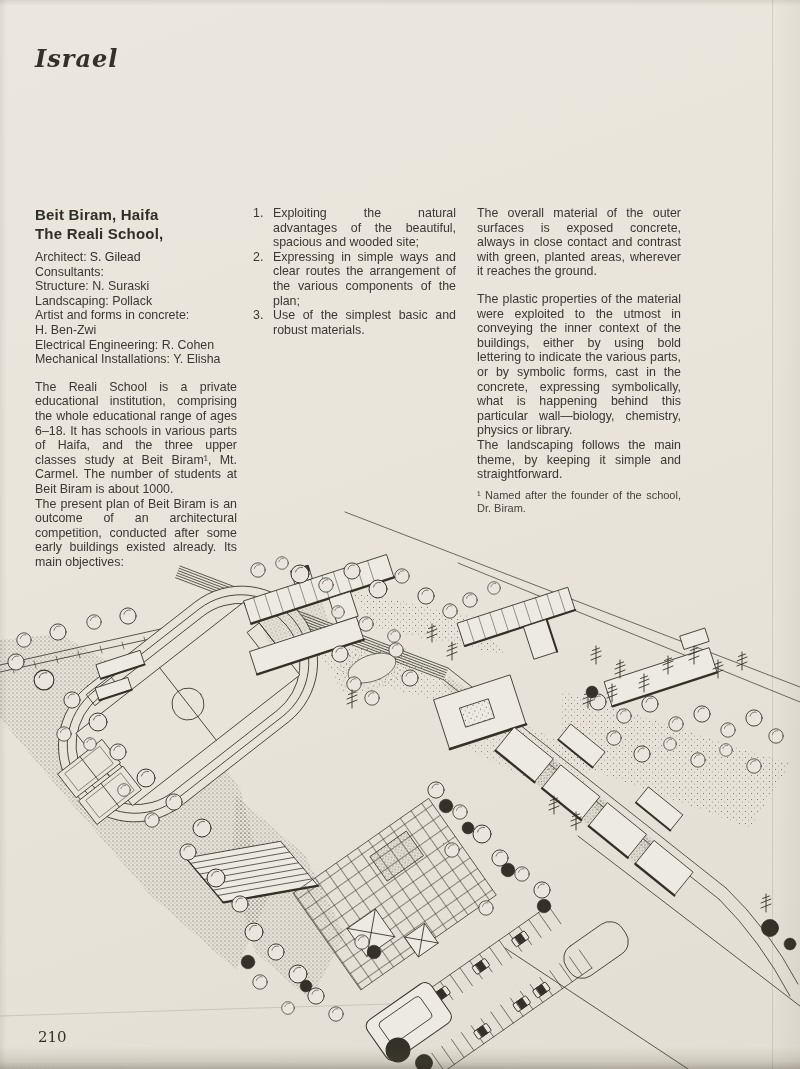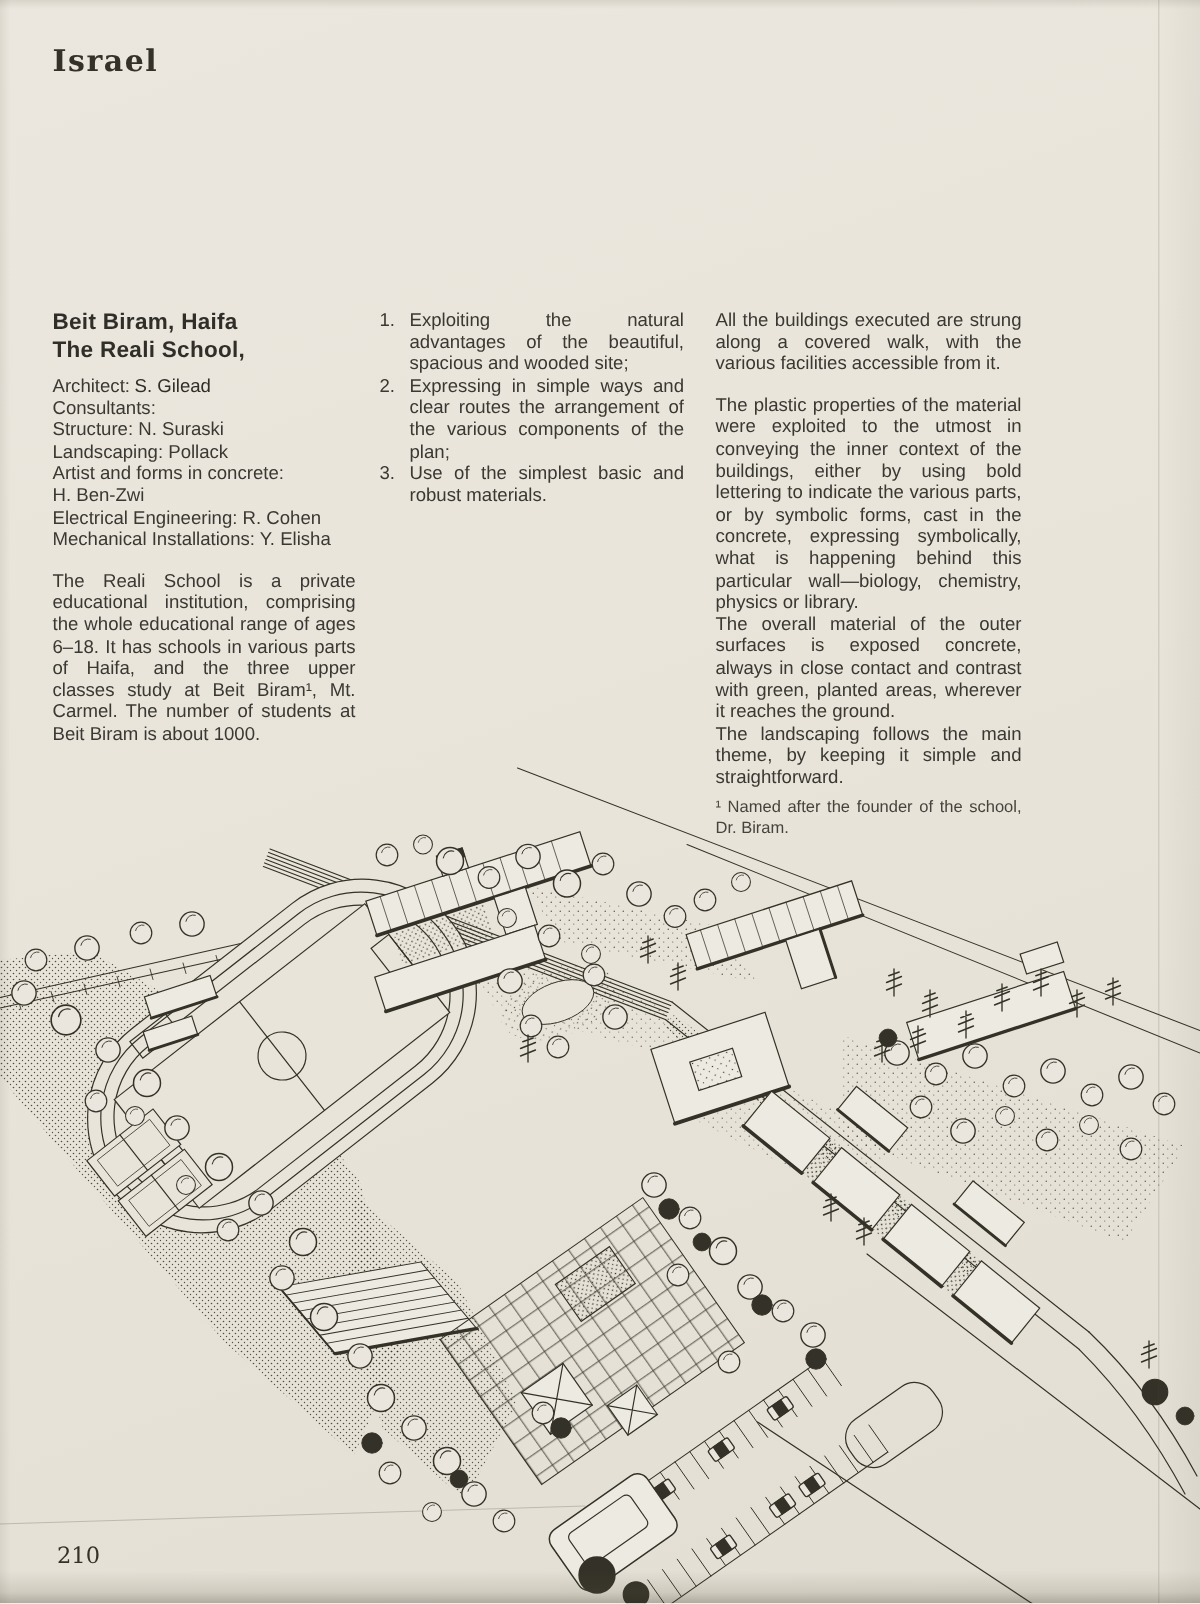--- a/index.html
+++ b/index.html
@@ -3,23 +3,23 @@
 <meta charset="utf-8">
 <style>
   html,body{margin:0;padding:0;}
   .page{
     position:relative;width:800px;height:1069px;overflow:hidden;
     background:linear-gradient(160deg,#ebe7de 0%,#e8e4da 50%,#e2ded3 100%);
     font-family:"Liberation Sans","DejaVu Sans",sans-serif;
     color:#3a3832;
   }
   .country-heading{
-    position:absolute;left:35px;top:28px;margin:0;
+    position:absolute;left:35px;top:44px;margin:0;
     font-family:"DejaVu Serif","Liberation Serif",serif;
-    font-weight:bold;font-size:20px;letter-spacing:1px;color:#343129;
+    font-weight:bold;font-size:24px;letter-spacing:1px;color:#343129;font-style:italic;
   }
   .col{position:absolute;top:206px;font-size:12.4px;line-height:14.6px;}
   .col1{left:35px;width:202px;}
   .col2{left:253px;width:203px;}
   .col3{left:477px;width:204px;}
   .art-title{font-weight:bold;font-size:15px;line-height:18.5px;letter-spacing:.2px;color:#302e29;margin:0 0 7px 0;}
   .credit-line{margin:0;}
   .credit-line .b{font-weight:normal;margin-left:3px;color:#302e29;}
   .para{margin:0;text-align:justify;}
   .blockgap{margin-top:13px;}
@@ -52,41 +52,41 @@
     </h2>
     <div class="credit-line"><span>Architect:</span><span class="b">S. Gilead</span></div>
     <div class="credit-line">Consultants:</div>
     <div class="credit-line">Structure: N. Suraski</div>
     <div class="credit-line">Landscaping: Pollack</div>
     <div class="credit-line">Artist and forms in concrete:</div>
     <div class="credit-line">H. Ben-Zwi</div>
     <div class="credit-line">Electrical Engineering: R. Cohen</div>
     <div class="credit-line">Mechanical Installations: Y. Elisha</div>
     <p class="para blockgap">The Reali School is a private educational institution, comprising the whole educational range of ages 6–18. It has schools in various parts of Haifa, and the three upper classes study at Beit Biram¹, Mt. Carmel. The number of students at Beit Biram is about 1000.</p>
+    <p class="para">The present plan of Beit Biram is an outcome of an architectural competition, conducted after some early buildings existed already. Its main objectives:</p>
   </div>
 
   <div class="col col2">
     <div class="obj-item">
       <span class="obj-num">1.</span>
       <span class="obj-text">Exploiting the natural advantages of the beautiful, spacious and wooded site;</span>
     </div>
     <div class="obj-item">
       <span class="obj-num">2.</span>
       <span class="obj-text">Expressing in simple ways and clear routes the arrangement of the various components of the plan;</span>
     </div>
     <div class="obj-item">
       <span class="obj-num">3.</span>
       <span class="obj-text">Use of the simplest basic and robust materials.</span>
     </div>
   </div>
 
   <div class="col col3">
-    <p class="para">All the buildings executed are strung along a covered walk, with the various facilities accessible from it.</p>
+    <p class="para">The overall material of the outer surfaces is exposed concrete, always in close contact and contrast with green, planted areas, wherever it reaches the ground.</p>
     <p class="para blockgap">The plastic properties of the material were exploited to the utmost in conveying the inner context of the buildings, either by using bold lettering to indicate the various parts, or by symbolic forms, cast in the concrete, expressing symbolically, what is happening behind this particular wall—biology, chemistry, physics or library.</p>
-    <p class="para">The overall material of the outer surfaces is exposed concrete, always in close contact and contrast with green, planted areas, wherever it reaches the ground.</p>
     <p class="para">The landscaping follows the main theme, by keeping it simple and straightforward.</p>
     <p class="footnote">¹ Named after the founder of the school, Dr. Biram.</p>
   </div>
 
   <div class="drawing">
   <svg width="800" height="569" viewBox="0 500 800 569" xmlns="http://www.w3.org/2000/svg">
     <defs>
       <pattern id="stip" width="4" height="4" patternUnits="userSpaceOnUse">
         <circle cx="1" cy="1" r=".55" fill="#343228"></circle>
             <circle cx="3" cy="3" r=".45" fill="#343228"></circle>

